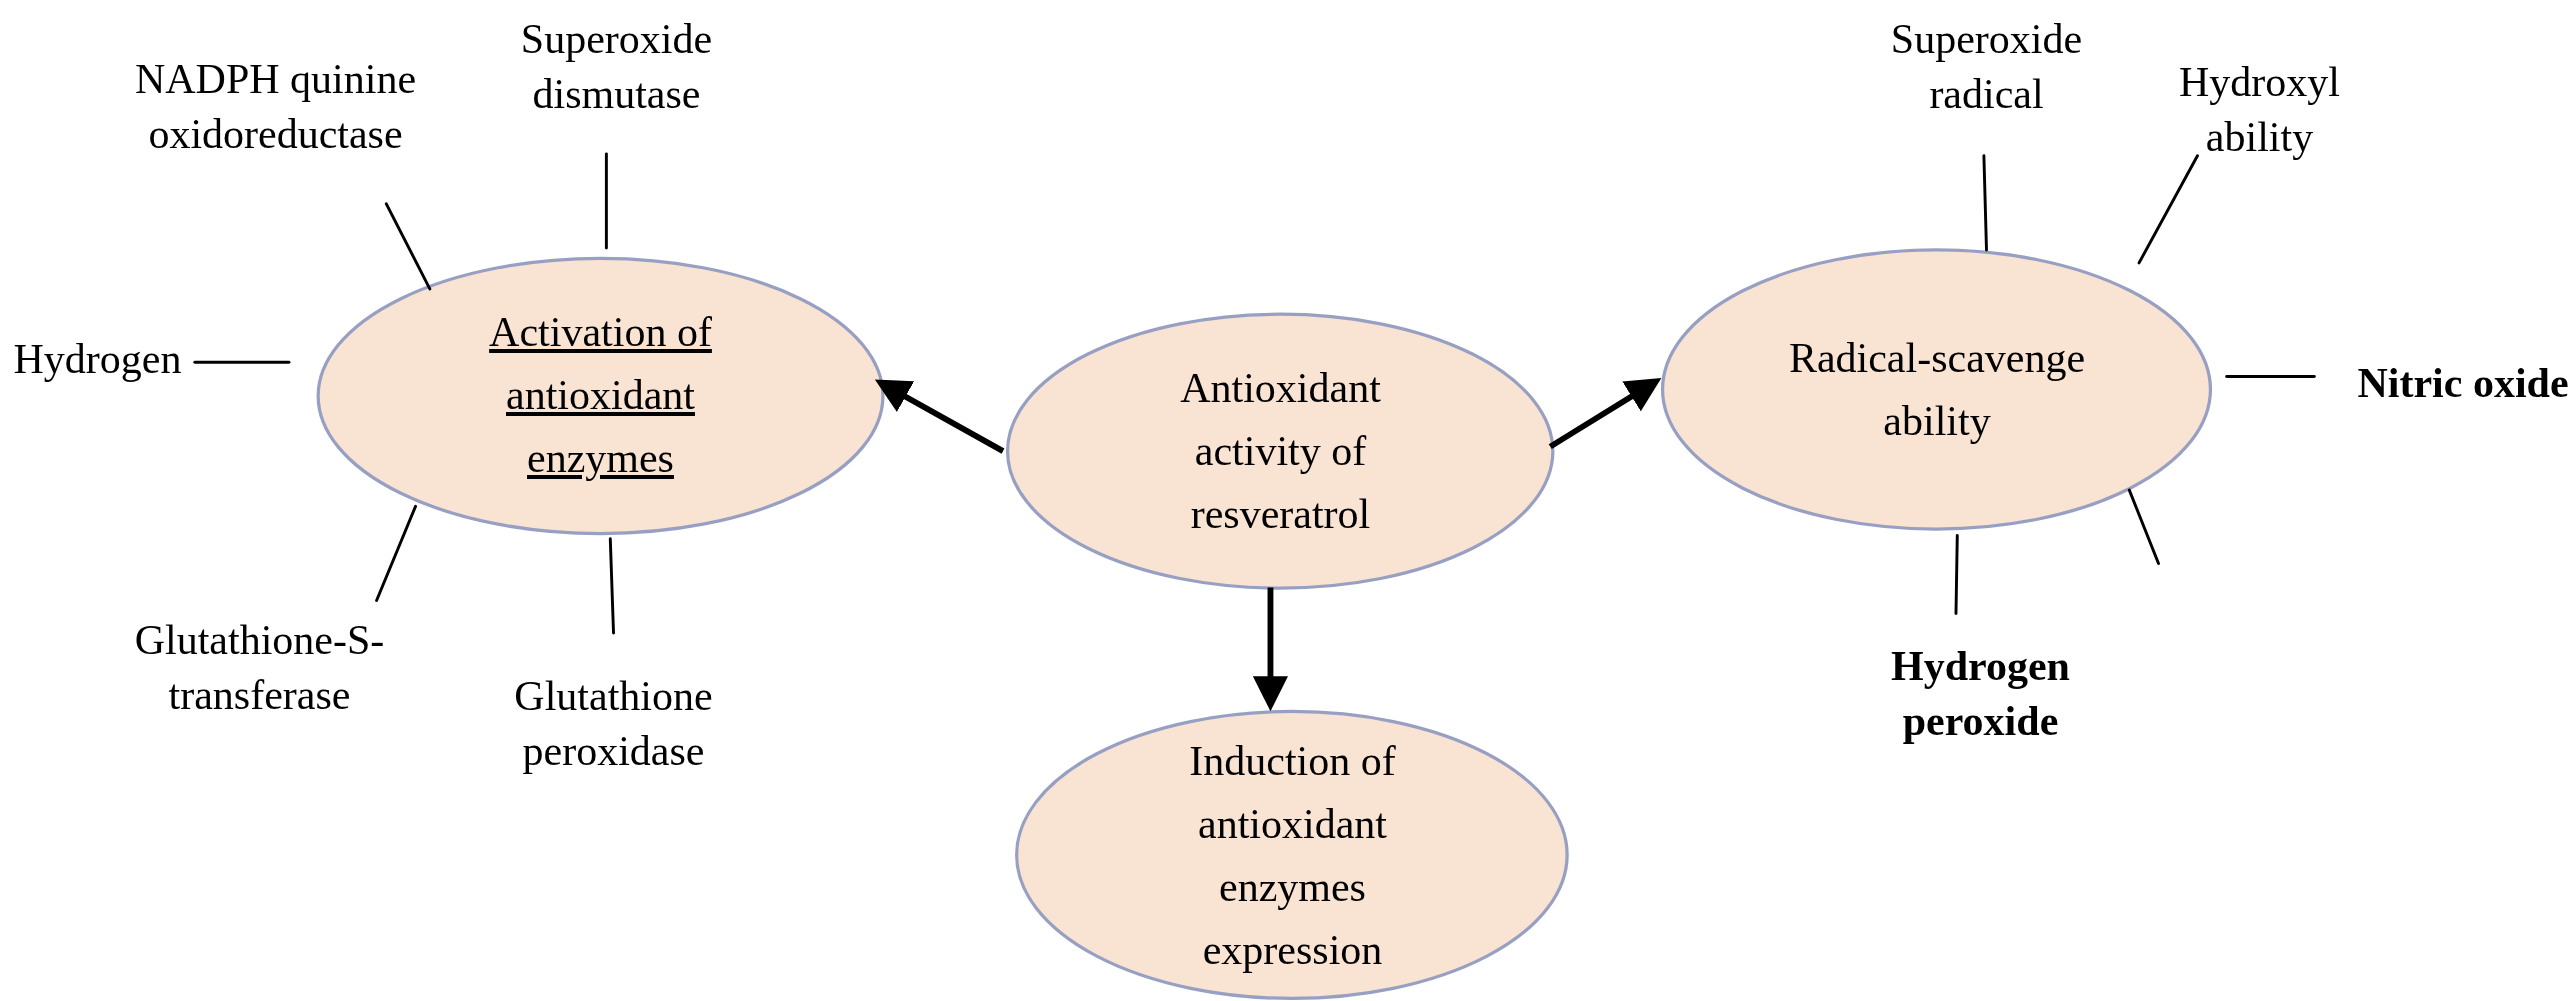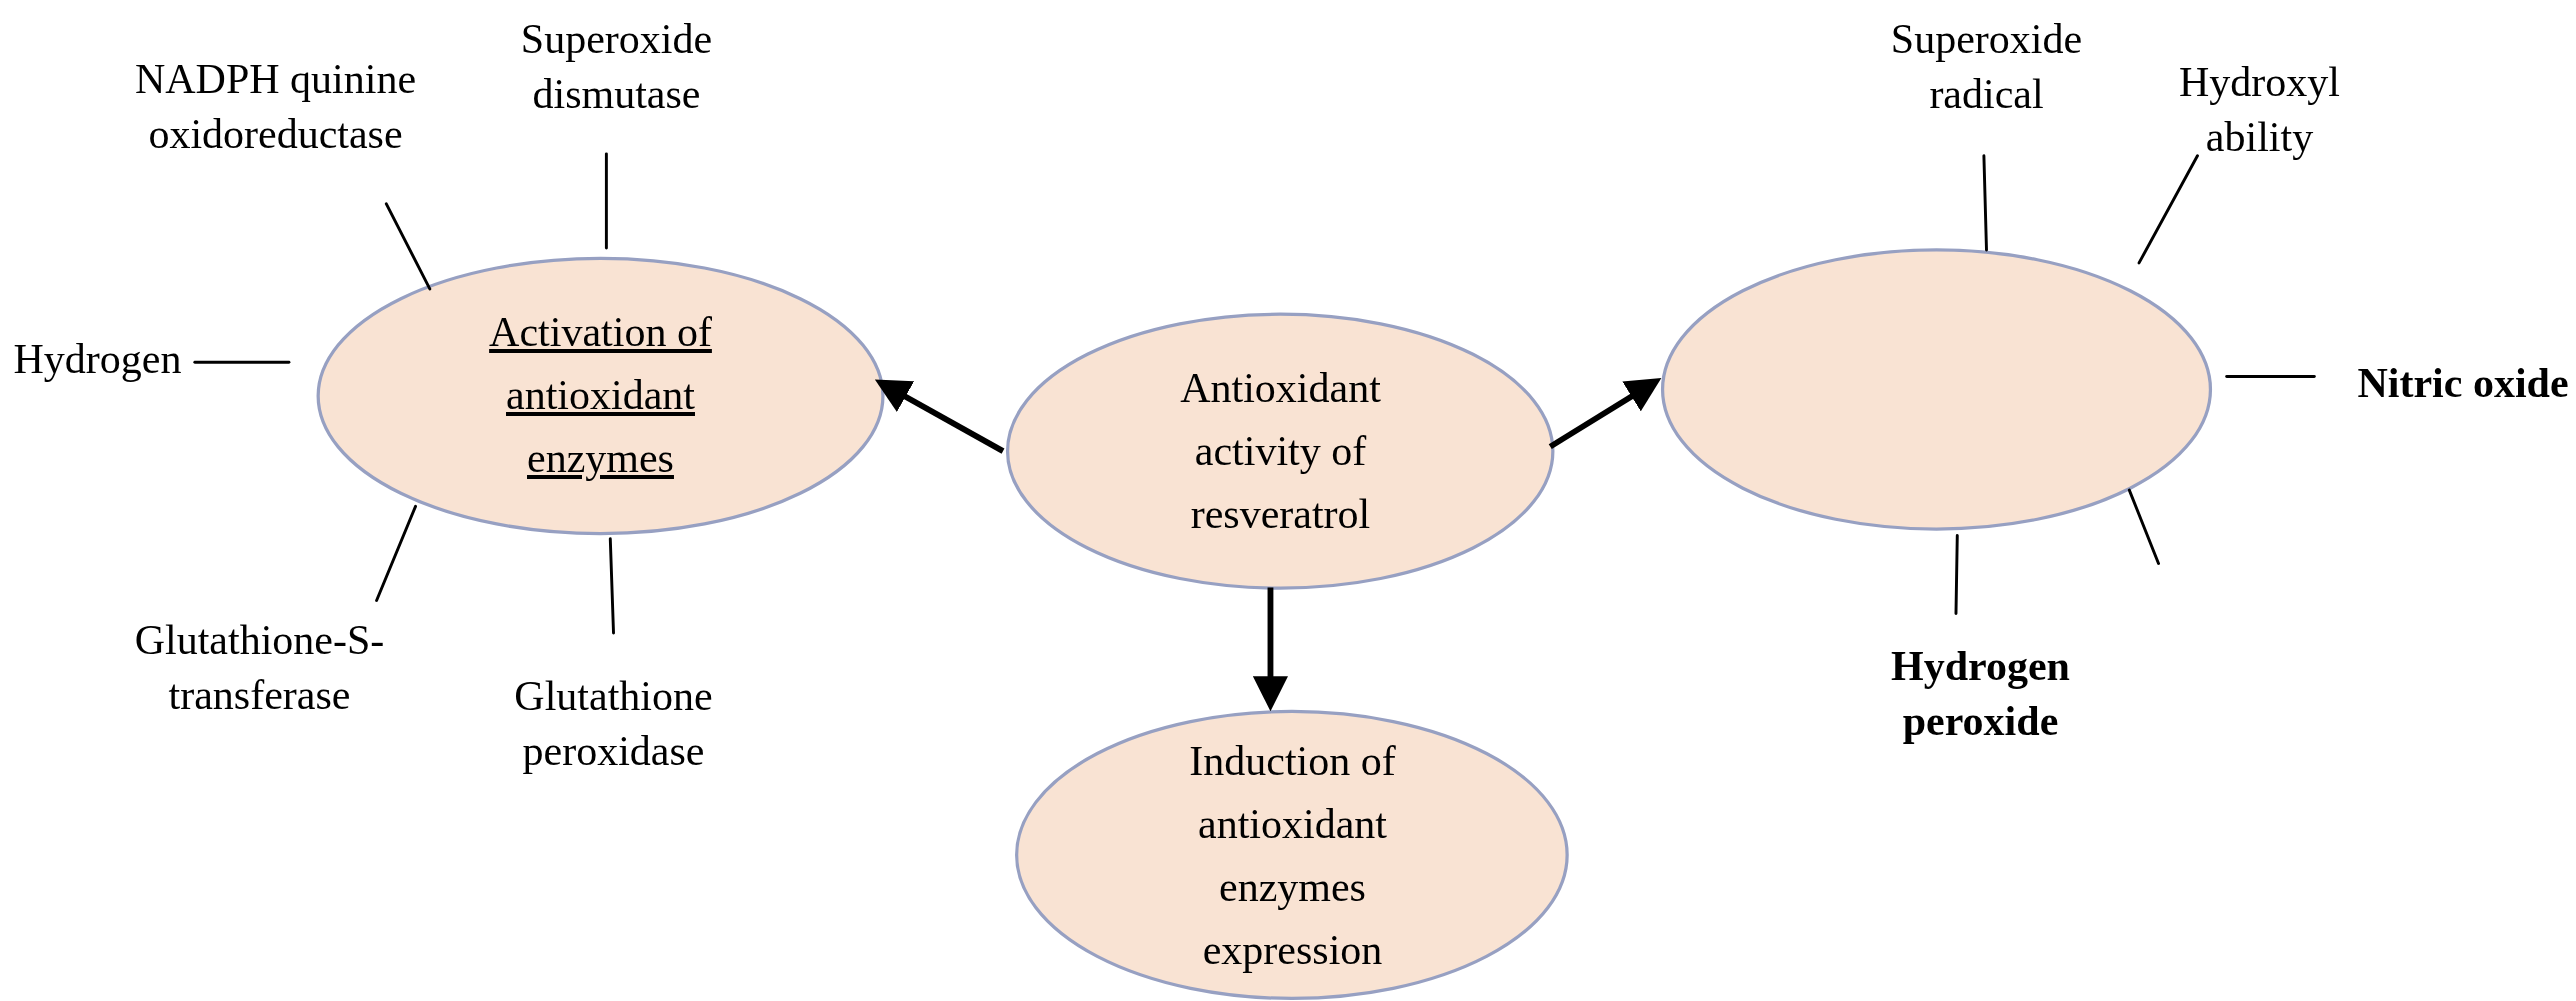--- a/index.html
+++ b/index.html
@@ -96,20 +96,22 @@
     <line class="arrow-line" x1="2388" y1="688" x2="2550" y2="588" marker-end="url(#arrowhead)"></line>
     <line class="arrow-line" x1="1957" y1="905" x2="1957" y2="1085" marker-end="url(#arrowhead)"></line>
   </svg>
 
   <div class="ellipse-label" style="left:318px; top:258px; width:565px; height:275px;text-decoration:underline;">Activation of
 antioxidant
 enzymes</div>
   <div class="ellipse-label" style="left:1008px; top:314px; width:545px; height:274px;">Antioxidant
 activity of
 resveratrol</div>
+  <div class="ellipse-label" style="left:1663px; top:250px; width:548px; height:279px;">Radical-scavenge
+ability</div>
   <div class="ellipse-label" style="left:1017px; top:712px; width:551px; height:287px;">Induction of
 antioxidant
 enzymes
 expression</div>
 
   <div class="spoke-label" style="left:74px; top:32px; width:403px;margin-top:20px;">NADPH quinine
 oxidoreductase</div>
   <div class="spoke-label" style="left:415px; top:11.7px; width:403px;">Superoxide
 dismutase</div>
   <div class="spoke-label" style="left:0px; top:332px; width:195px;">Hydrogen</div>

